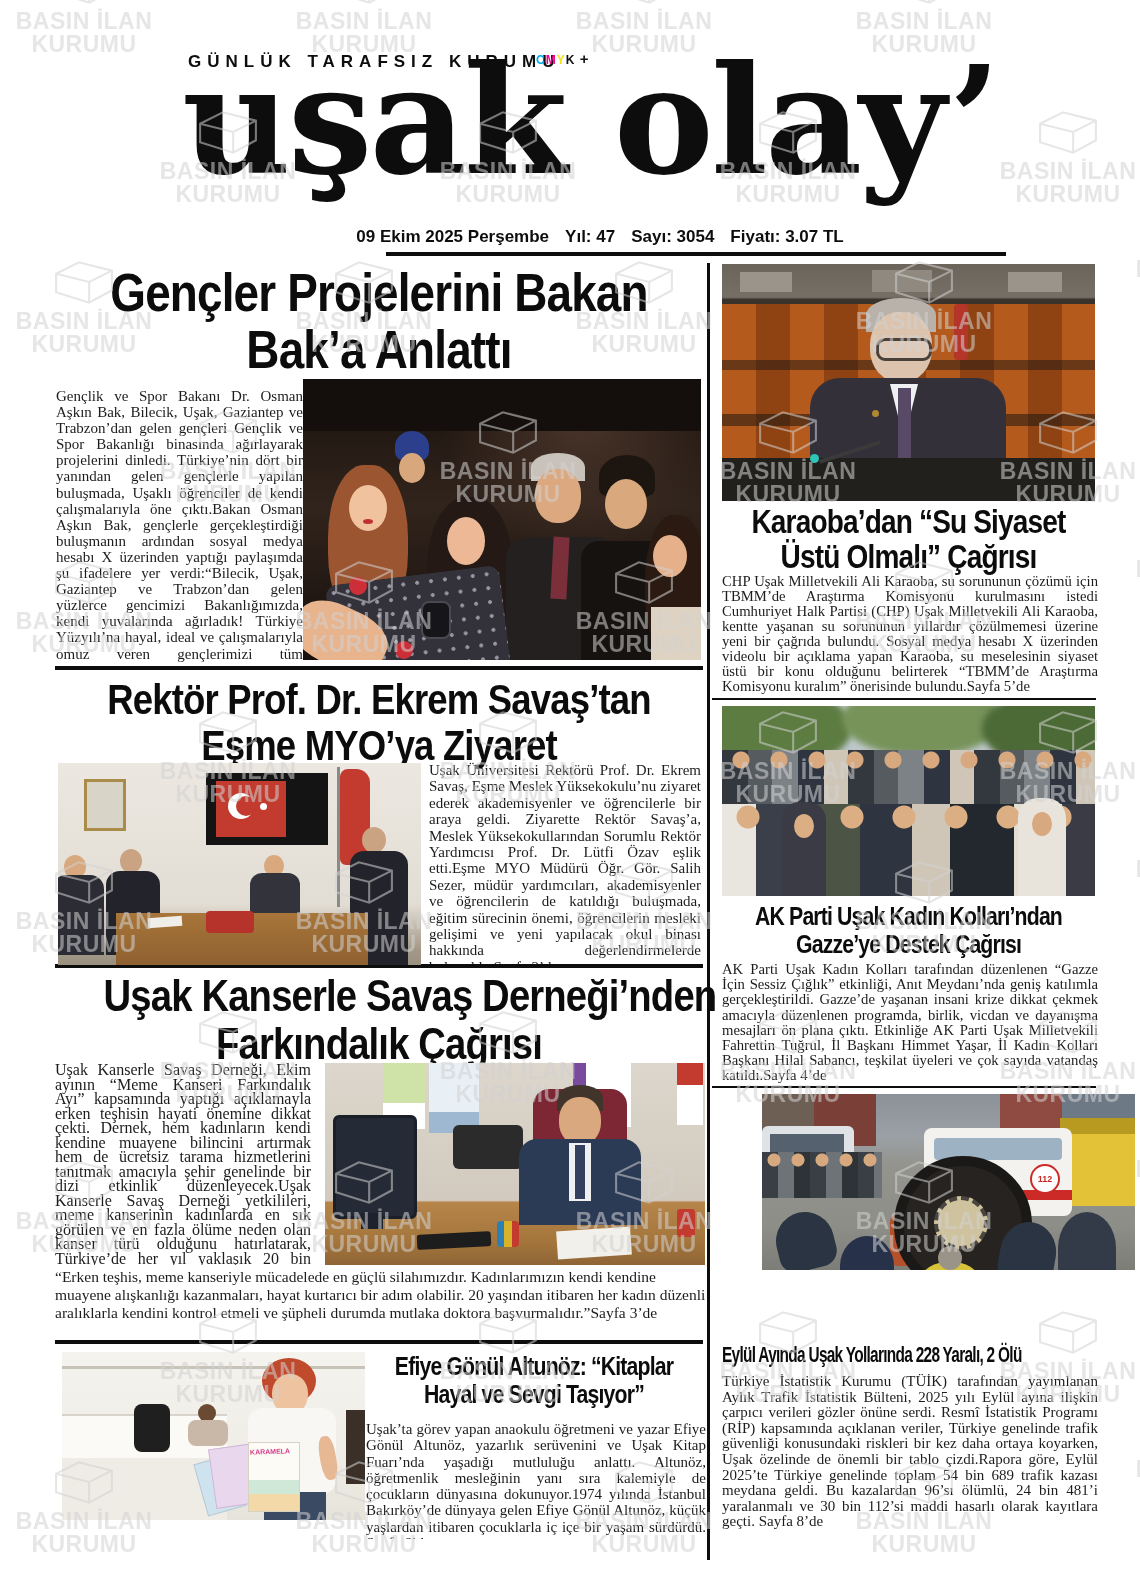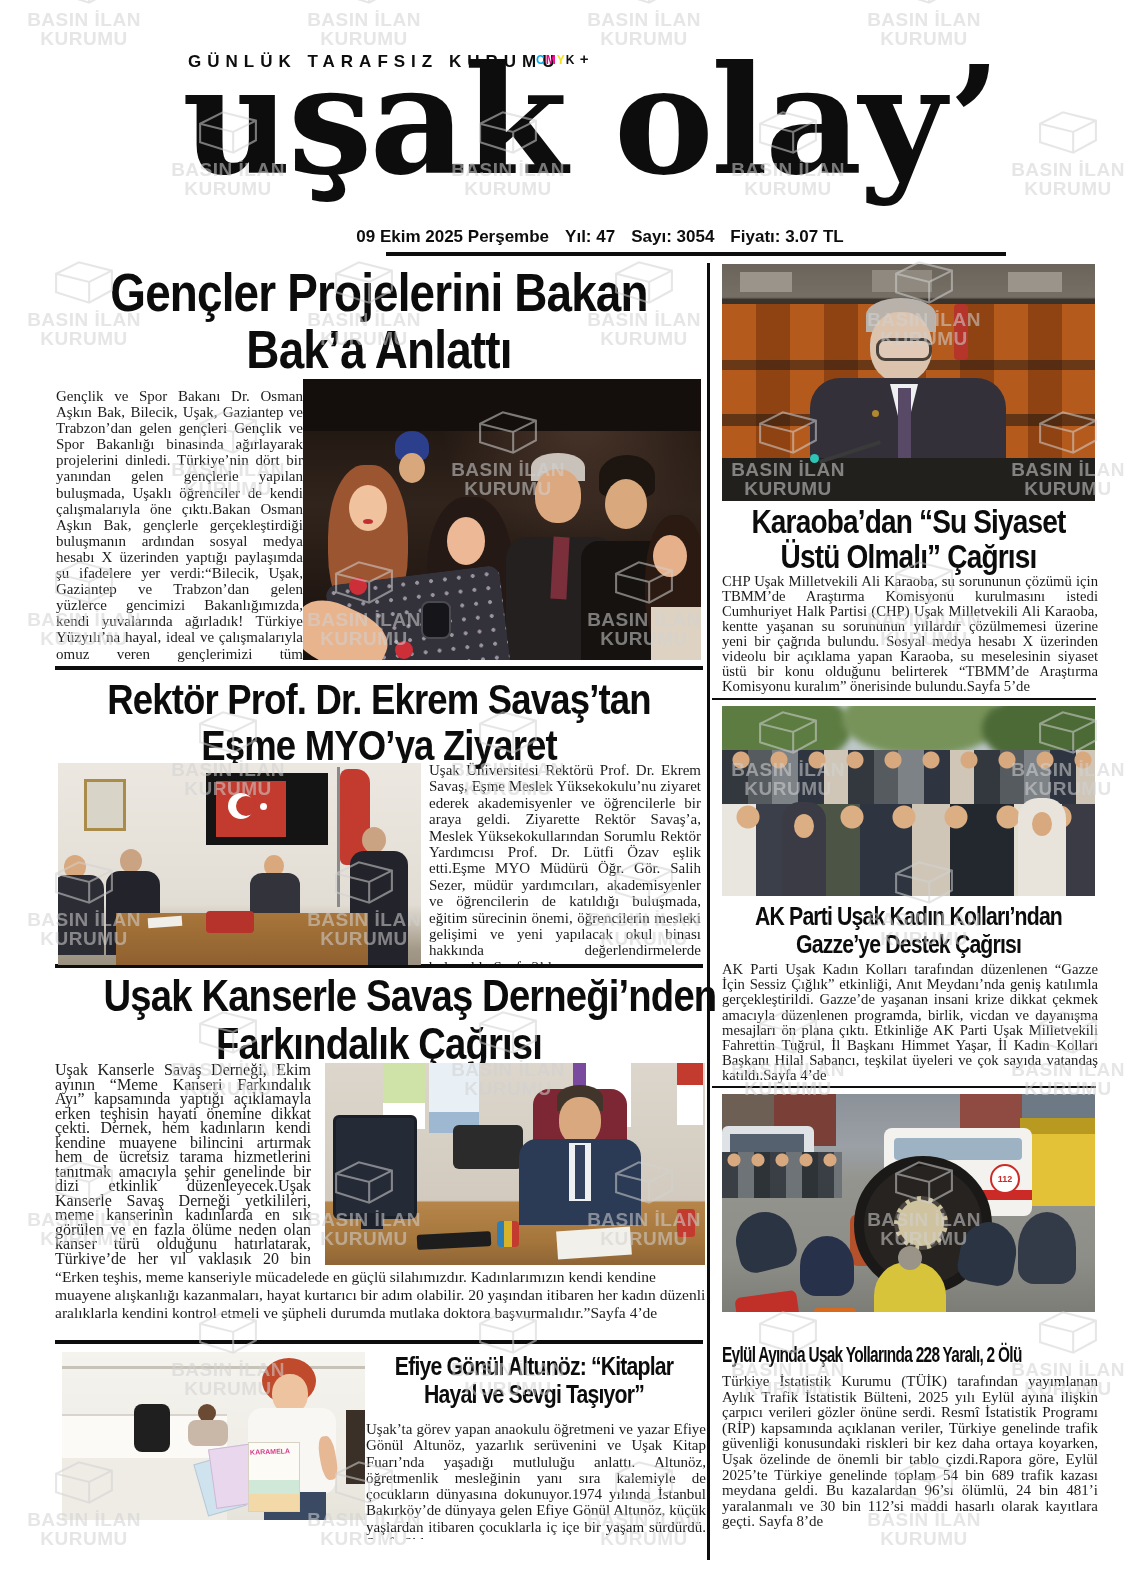--- a/index.html
+++ b/index.html
@@ -6,21 +6,21 @@
   #page{position:relative;width:1140px;height:1575px;margin:0 auto;background:#ffffff;overflow:hidden;
         font-family:"Liberation Serif",serif;color:#1b1b1b;}
   .abs{position:absolute;}
   .b{position:absolute;display:block;}
 
   
   #wm-layer{position:absolute;inset:0;pointer-events:none;z-index:6;}
   .wm-tile{position:absolute;width:160px;text-align:center;color:#d2d2d2;opacity:.55;
            font-family:"Liberation Sans",sans-serif;font-weight:700;}
   .wm-cube{width:62px;height:48px;stroke:currentColor;stroke-width:2;fill:none;}
-  .wm-label{font-size:19px;line-height:1.02;letter-spacing:.5px;}
+  .wm-label{font-size:23px;line-height:1.02;letter-spacing:.5px;}
 
   
   #tagline{left:188px;top:52px;font-family:"Liberation Sans",sans-serif;font-weight:700;
            font-size:17px;letter-spacing:6px;color:#0d0d0d;}
   #cmyk{left:536px;top:50px;font-family:"Liberation Sans",sans-serif;font-weight:700;font-size:12px;letter-spacing:1px;}
   #logo{left:140px;top:42px;width:900px;text-align:center;font-family:"DejaVu Serif",serif;
         font-weight:700;font-size:150px;line-height:1.05;letter-spacing:-3px;color:#0d0d0d;}
   #dateline{left:270px;top:227px;width:660px;display:flex;justify-content:center;gap:16px;
             font-family:"Liberation Sans",sans-serif;font-weight:700;font-size:17px;color:#0d0d0d;}
   .rule{position:absolute;background:#0d0d0d;}
@@ -54,21 +54,21 @@
   #photo-selfie{left:303px;top:379px;width:398px;height:281px;
      background:radial-gradient(circle at 70% 12%,#4a352a 0%,rgba(0,0,0,0) 38%),
                 linear-gradient(180deg,#19110d 0%,#31241c 45%,#170f0c 100%);}
   #photo-parliament{left:722px;top:264px;width:373px;height:237px;
      background:linear-gradient(180deg,#6b645b 0%,#766f66 14%,#3a332c 15%,#3a332c 17%,rgba(0,0,0,0) 17%),
                 repeating-linear-gradient(90deg,#b55a1d 0 34px,#8f4312 34px 68px),
                 linear-gradient(180deg,#7a5a30 0%,#a0521c 100%);}
   #photo-crowd{left:722px;top:706px;width:373px;height:190px;background:linear-gradient(180deg,#cfd8da 0%,#b8c2c4 30%,#9aa0a0 60%,#6e6f6d 100%);}
   #photo-rektor{left:58px;top:763px;width:363px;height:202px;background:linear-gradient(180deg,#ece8e1 0%,#e2ddd4 70%,#a49a88 92%,#9a9080 100%);}
   #photo-kanser{left:325px;top:1063px;width:380px;height:202px;background:linear-gradient(180deg,#dcd6cc 0%,#d2cabe 68%,#b5854a 69%,#a5763c 88%,#8f6536 100%);}
-  #photo-accident{left:722px;top:1094px;width:373px;height:218px;
+  #photo-accident{left:762px;top:1094px;width:373px;height:176px;
      background:linear-gradient(180deg,#8b9198 0%,#9aa0a5 24%,#94948e 40%,#8e8e88 75%,#7d7d78 100%);}
   #photo-efiye{left:62px;top:1352px;width:303px;height:168px;background:linear-gradient(180deg,#f5f3ee 0%,#efede6 60%,#e6e3da 100%);}
 
   
   #vdivider{left:707px;top:263px;width:3px;height:1297px;background:#0d0d0d;}
 
   .badge112{position:absolute;background:#ffffff;border:2px solid #cc2a26;color:#cc2a26;
             font-family:"Liberation Sans",sans-serif;font-weight:700;border-radius:50%;
             display:flex;align-items:center;justify-content:center;}
   .booktitle{position:absolute;font-family:"Liberation Sans",sans-serif;font-weight:700;color:#d4408d;}
@@ -176,21 +176,21 @@
     <i class="b" style="left:250px;top:82px;width:10px;height:54px;background:#33415e;"></i>
     <i class="b" style="left:8px;top:52px;width:78px;height:98px;border-radius:6px;background:#252b36;border:3px solid #1a1f28;"></i>
     <i class="b" style="left:36px;top:150px;width:22px;height:16px;background:#1d222c;"></i>
     <i class="b" style="left:92px;top:170px;width:74px;height:15px;border-radius:3px;background:#1d1d1d;transform:rotate(-3deg);"></i>
     <i class="b" style="left:232px;top:166px;width:74px;height:28px;background:#f2f0ea;transform:rotate(-4deg);"></i>
     <i class="b" style="left:172px;top:158px;width:22px;height:26px;border-radius:4px;background:linear-gradient(90deg,#2e7fb5 33%,#d8b32a 33% 66%,#c23b2e 66%);"></i>
     <i class="b" style="left:352px;top:146px;width:18px;height:28px;background:#c23b2e;border-radius:3px;"></i>
   </div>
 
   <div id="body-kanser-wide" class="bodytxt">
-    <div>“Erken teşhis, meme kanseriyle mücadelede en güçlü silahımızdır. Kadınlarımızın kendi kendine muayene alışkanlığı kazanmaları, hayat kurtarıcı bir adım olabilir. 20 yaşından itibaren her kadın düzenli aralıklarla kendini kontrol etmeli ve şüpheli durumda mutlaka doktora başvurmalıdır.”Sayfa 4’de</div>
+    <div>“Erken teşhis, meme kanseriyle mücadelede en güçlü silahımızdır. Kadınlarımızın kendi kendine muayene alışkanlığı kazanmaları, hayat kurtarıcı bir adım olabilir. 20 yaşından itibaren her kadın düzenli aralıklarla kendini kontrol etmeli ve şüpheli durumda mutlaka doktora başvurmalıdır.”Sayfa 3’de</div>
   </div>
 
   <div class="rule" style="left:55px;top:1340px;width:648px;height:4px;"></div>
 
   <div id="photo-efiye" class="photo" title="Efiye Gönül Altunöz kitap fuarında kitaplarıyla">
     <i class="b" style="left:0;top:14px;width:303px;height:3px;background:#c8c3b8;"></i>
     <i class="b" style="left:150px;top:-20px;width:200px;height:3px;background:#c8c3b8;transform:rotate(14deg);"></i>
     <i class="b" style="left:0;top:62px;width:165px;height:44px;background:#fbfaf6;border-top:2px solid #d8d4cc;"></i>
     <i class="b" style="left:0;top:106px;width:165px;height:62px;background:#efece6;"></i>
     <i class="b" style="left:72px;top:52px;width:36px;height:48px;border-radius:8px;background:#1f1f1f;"></i>

